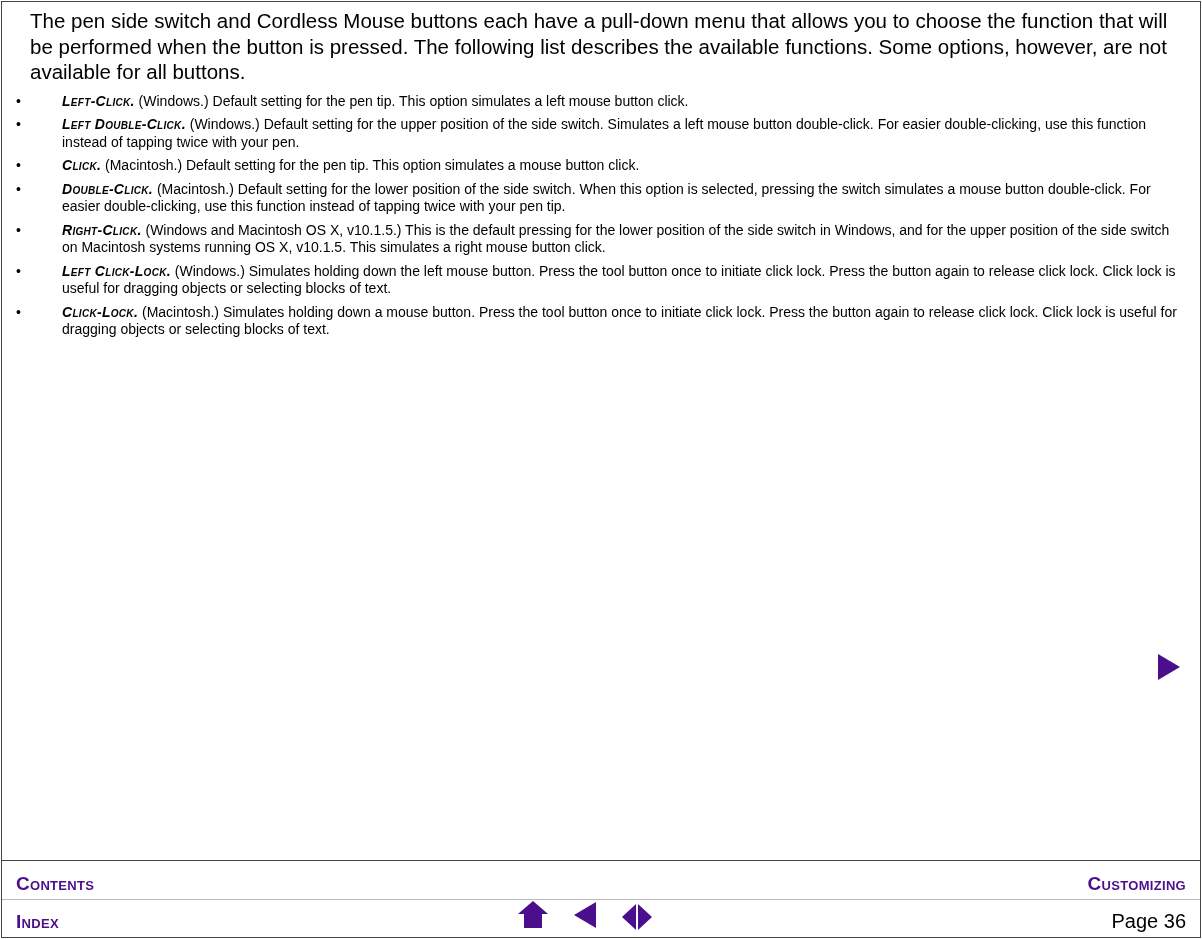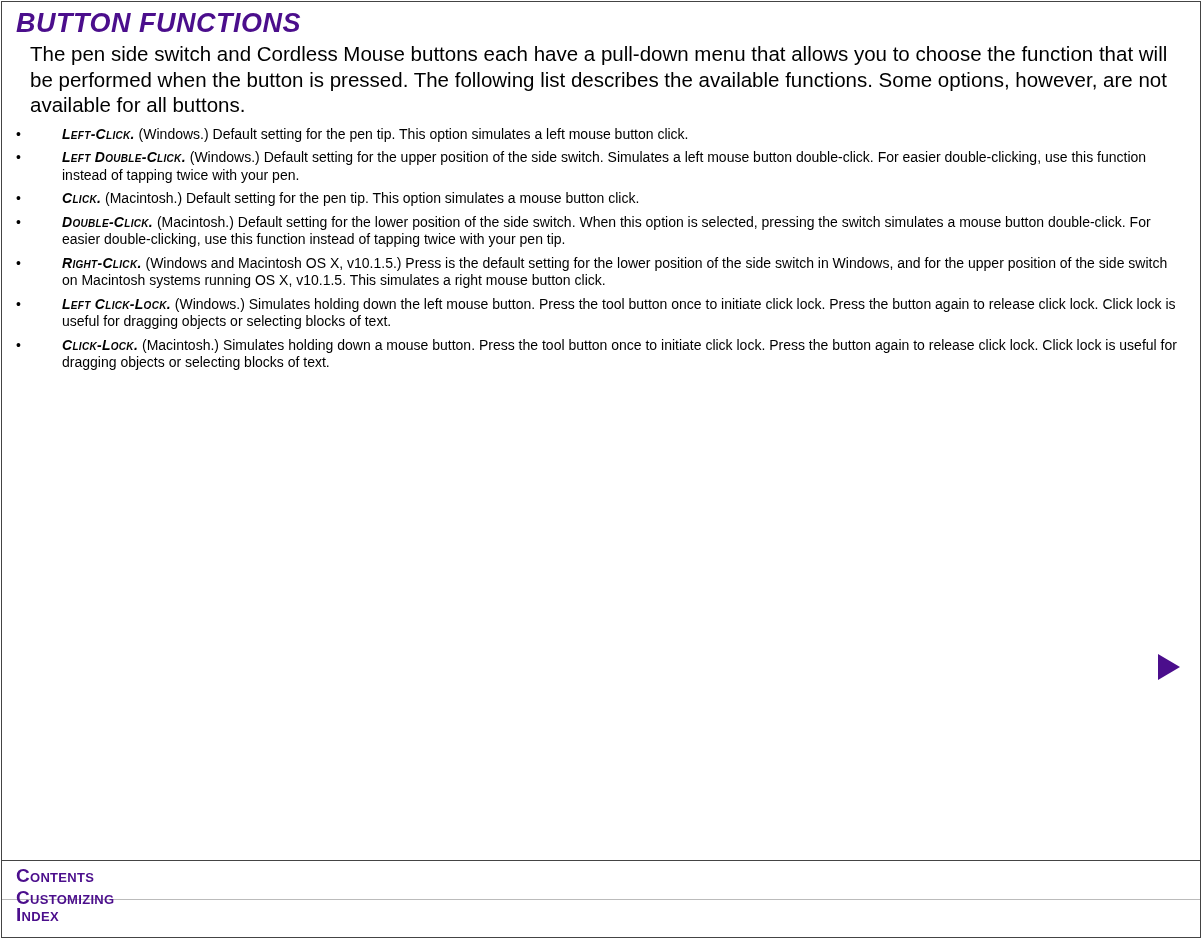--- a/index.html
+++ b/index.html
@@ -76,25 +76,24 @@
     width: 0; height: 0;
     border-top: 13px solid transparent;
     border-bottom: 13px solid transparent;
     border-left: 22px solid #4b0e8c;
   }
   .footer {
     border-top: 1px solid #444;
   }
   .footer-row {
     display: flex;
-    align-items: flex-start;
+    align-items: flex-end;
     padding: 4px 14px;
     height: 38px;
     box-sizing: border-box;
-    flex-direction: column;
   }
   .footer-row + .footer-row {
     border-top: 1px solid #bbb;
     gap: 40px;
   }
   .footer-link {
     color: #4b0e8c;
     font-weight: bold;
     font-variant: small-caps;
     font-size: 19px;
@@ -152,29 +151,28 @@
   .split-arrows { display:flex; gap:2px; align-items:center; }
   .page-num {
     font-size: 20px;
   }
 </style>
 </head>
 <body>
 
 <div class="page">
   <div class="content">
-    <h1 class="title">BUTTON FUNCTIONS</h1>
     <p class="intro">The pen side switch and Cordless Mouse buttons each have a pull-down menu that allows you to choose the function that will be performed when the button is pressed.  The following list describes the available functions.  Some options, however, are not available for all buttons.</p>
 
     <ul class="funclist">
       <li><span class="term">Left-Click.</span><span>  (Windows.)  Default setting for the pen tip.  This option simulates a left mouse button click.</span></li>
       <li><span class="term">Left Double-Click.</span><span>  (Windows.)  Default setting for the upper position of the side switch.  Simulates a left mouse button double-click.  For easier double-clicking, use this function instead of tapping twice with your pen.</span></li>
       <li><span class="term">Click.</span><span>  (Macintosh.)  Default setting for the pen tip.  This option simulates a mouse button click.</span></li>
       <li><span class="term">Double-Click.</span><span>  (Macintosh.)  Default setting for the lower position of the side switch.  When this option is selected, pressing the switch simulates a mouse button double-click.  For easier double-clicking, use this function instead of tapping twice with your pen tip.</span></li>
-      <li><span class="term">Right-Click.</span><span>  (Windows and Macintosh OS X, v10.1.5.)  Press is the default setting for the lower position of the side switch in Windows, and for the upper position of the side switch on Macintosh systems running OS X, v10.1.5.  This simulates a right mouse button click.</span></li>
+      <li><span class="term">Right-Click.</span><span>  (Windows and Macintosh OS X, v10.1.5.)  This is the default pressing for the lower position of the side switch in Windows, and for the upper position of the side switch on Macintosh systems running OS X, v10.1.5.  This simulates a right mouse button click.</span></li>
       <li><span class="term">Left Click-Lock.</span><span>  (Windows.)  Simulates holding down the left mouse button.  Press the tool button once to initiate click lock.  Press the button again to release click lock.  Click lock is useful for dragging objects or selecting blocks of text.</span></li>
       <li><span class="term">Click-Lock.</span><span>  (Macintosh.)  Simulates holding down a mouse button.  Press the tool button once to initiate click lock.  Press the button again to release click lock.  Click lock is useful for dragging objects or selecting blocks of text.</span></li>
     </ul>
 
     <div class="nav-next-float icon-btn">
       <div class="tri"></div>
     </div>
   </div>
 
   <div class="footer">

